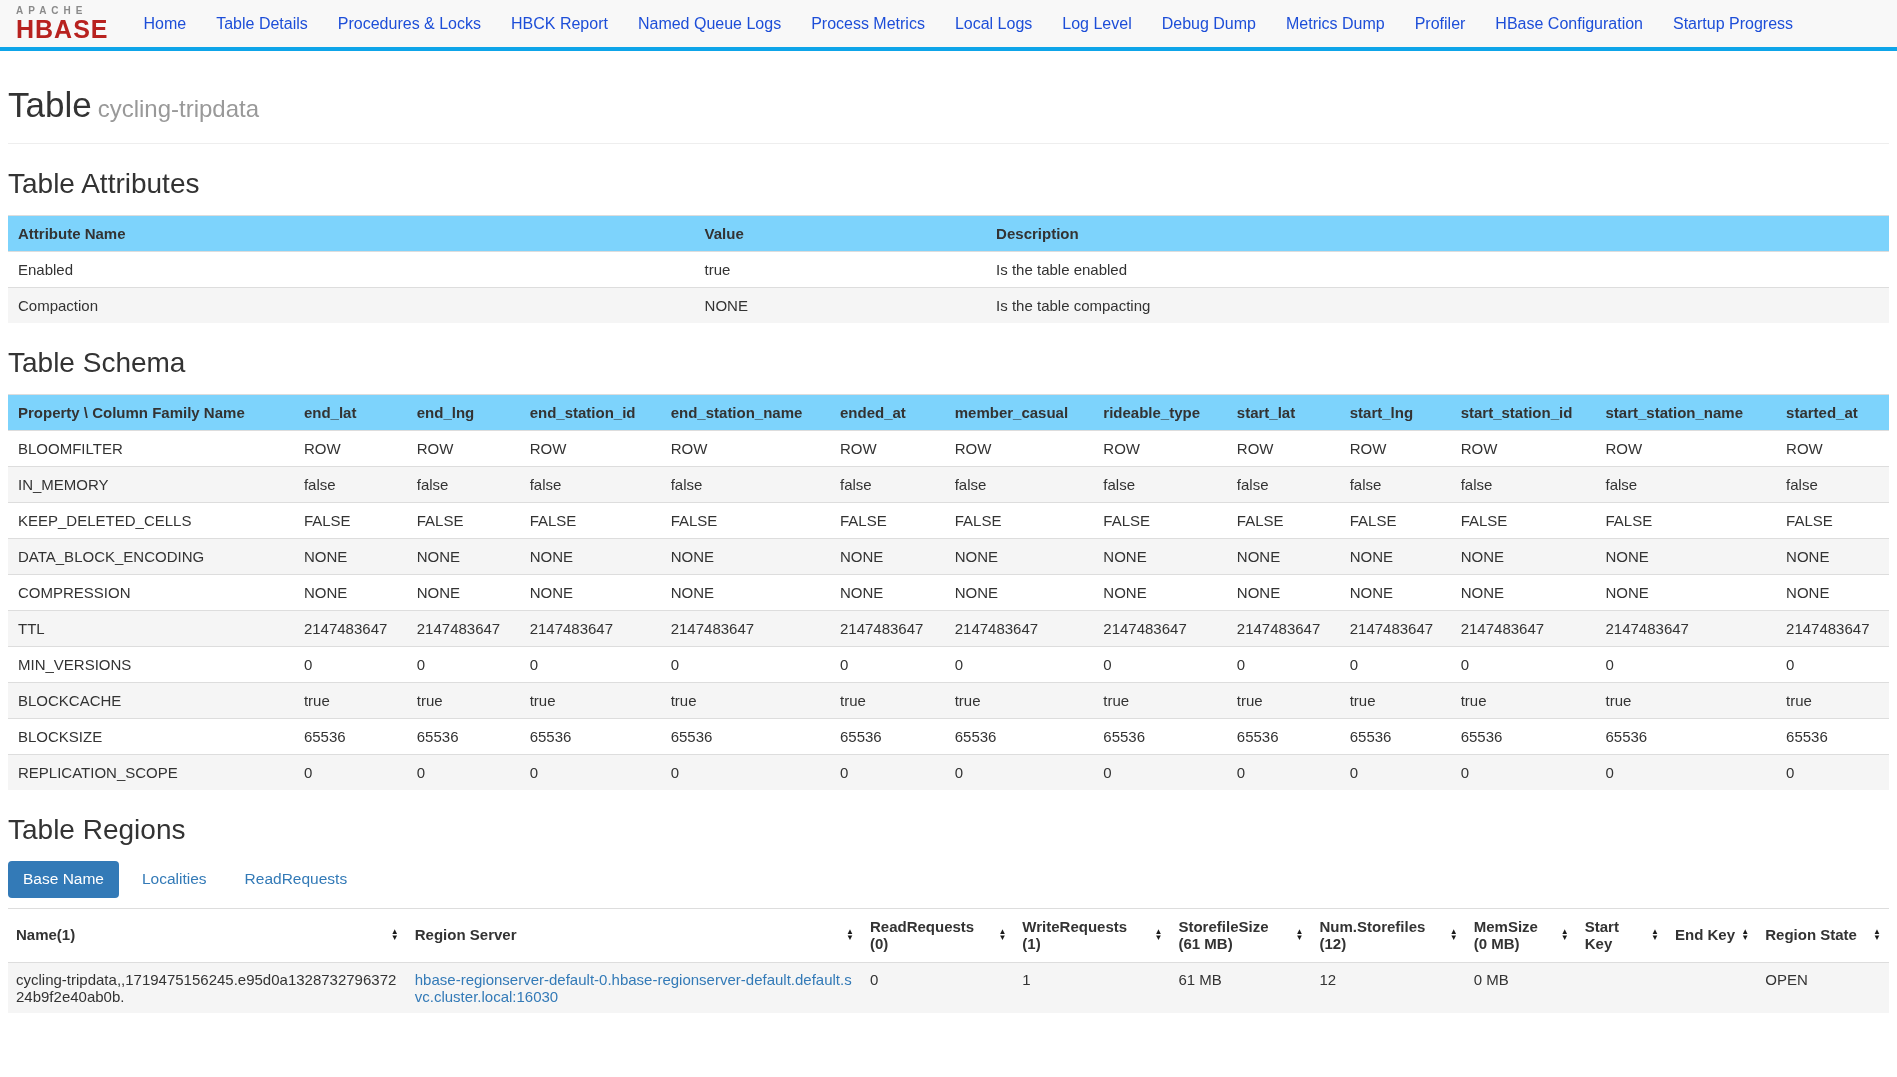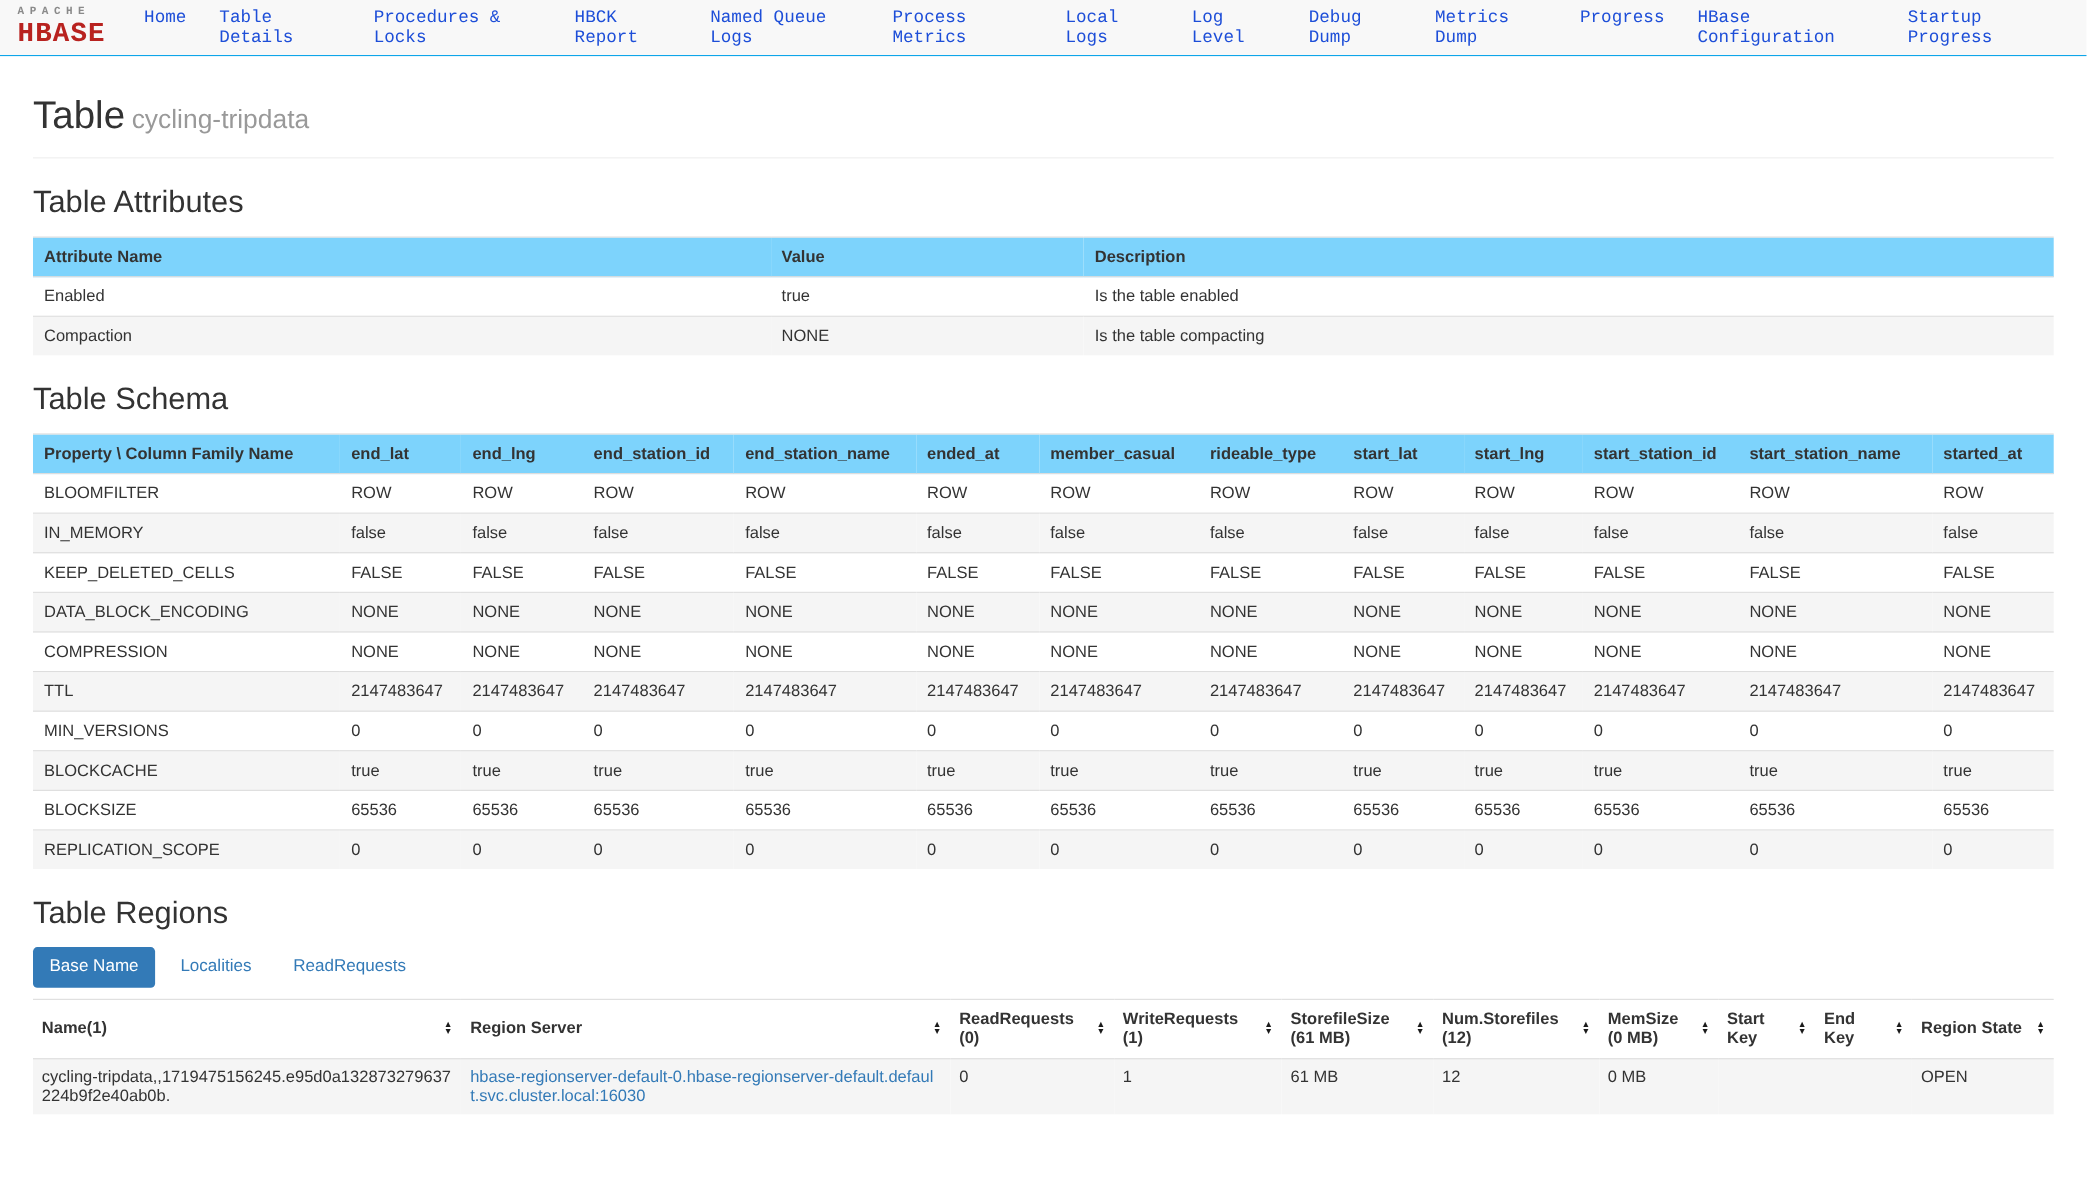--- a/index.html
+++ b/index.html
@@ -6,34 +6,34 @@
   html,body { margin:0; padding:0; }
   body {
     width:1897px; height:1077px; overflow:hidden;
     background:#fff; color:#333;
     font-family:"Liberation Sans", sans-serif;
     font-size:15px;
   }
 
   
   .navbar {
-    height:51px; background:#f8f8f8; border-bottom:1px solid #0ea5e9;
-    display:flex; align-items:center; padding:0 12px;font-family:Liberation Mono, monospace;
+    height:51px; background:#f8f8f8; border-bottom:4px solid #0ea5e9;
+    display:flex; align-items:center; padding:0 12px;
   }
   .logo { display:flex; flex-direction:column; line-height:1; cursor:pointer; margin-left:4px; }
   .logo-top { font-size:10px; font-weight:bold; color:#8a8a8a; letter-spacing:5px; }
   .logo-bottom { font-size:25px; font-weight:800; color:#b8221f; letter-spacing:1px; margin-top:1px; }
   .nav-items { display:flex; margin-left:20px; }
   .nav-items a {
     color:#1d4ed8; text-decoration:none; font-size:16px;
     padding:16px 15px; display:block; cursor:pointer;
   }
 
   
-  .container { padding:0 30px; }
+  .container { padding:0 8px; }
   h1.page-title { font-size:35px; font-weight:500; margin:34px 0 18px; color:#333; }
   h1.page-title small { font-size:24px; color:#999; font-weight:400; margin-left:6px; }
   hr.title-rule { border:0; border-top:1px solid #eee; margin:0; }
   h2.section { font-size:28px; font-weight:500; margin:24px 0 15px; color:#333; }
   h2.section.first { }
 
   
   table { width:100%; border-collapse:collapse; table-layout:fixed; }
   th, td { text-align:left; padding:9px 10px; border-top:1px solid #ddd; }
   th { font-weight:bold; }
@@ -75,21 +75,21 @@
       <a>Home</a>
       <a>Table Details</a>
       <a>Procedures &amp; Locks</a>
       <a>HBCK Report</a>
       <a>Named Queue Logs</a>
       <a>Process Metrics</a>
       <a>Local Logs</a>
       <a>Log Level</a>
       <a>Debug Dump</a>
       <a>Metrics Dump</a>
-      <a>Progress</a>
+      <a>Profiler</a>
       <a>HBase Configuration</a>
       <a>Startup Progress</a>
     </div>
 </nav>
 
 <div class="container">
 
   <h1 class="page-title"><span>Table</span><small>cycling-tripdata</small></h1>
   <hr class="title-rule">
 

